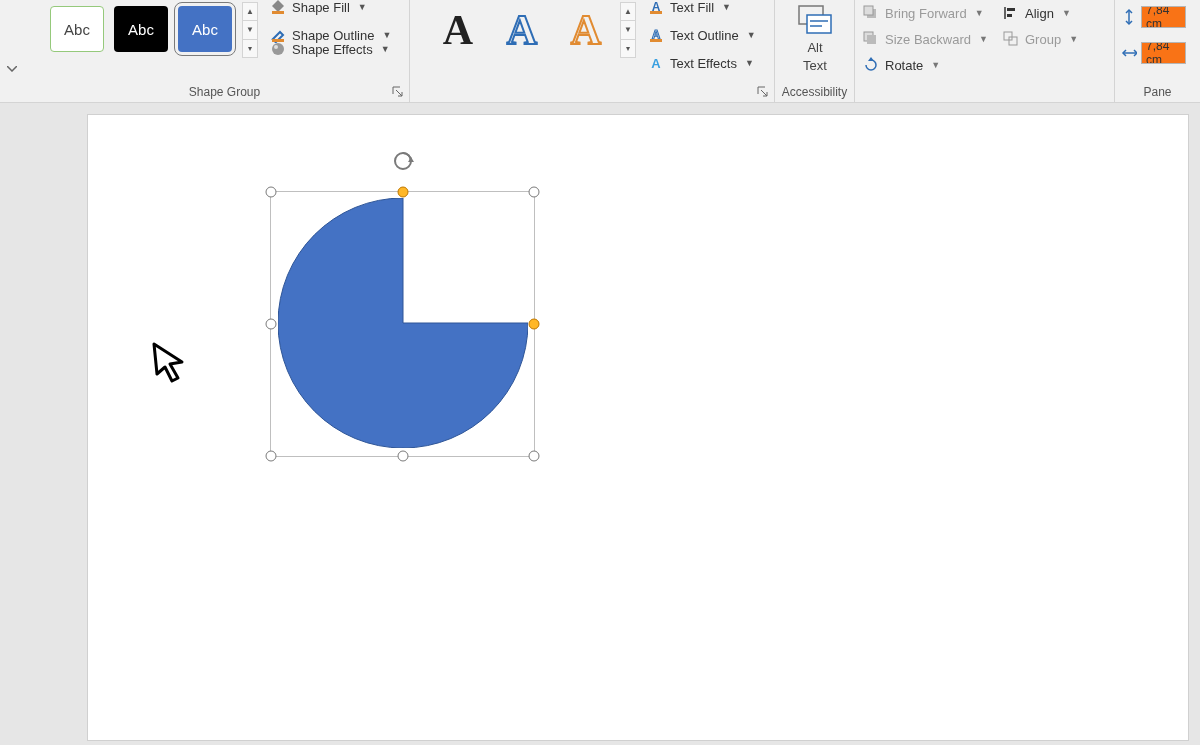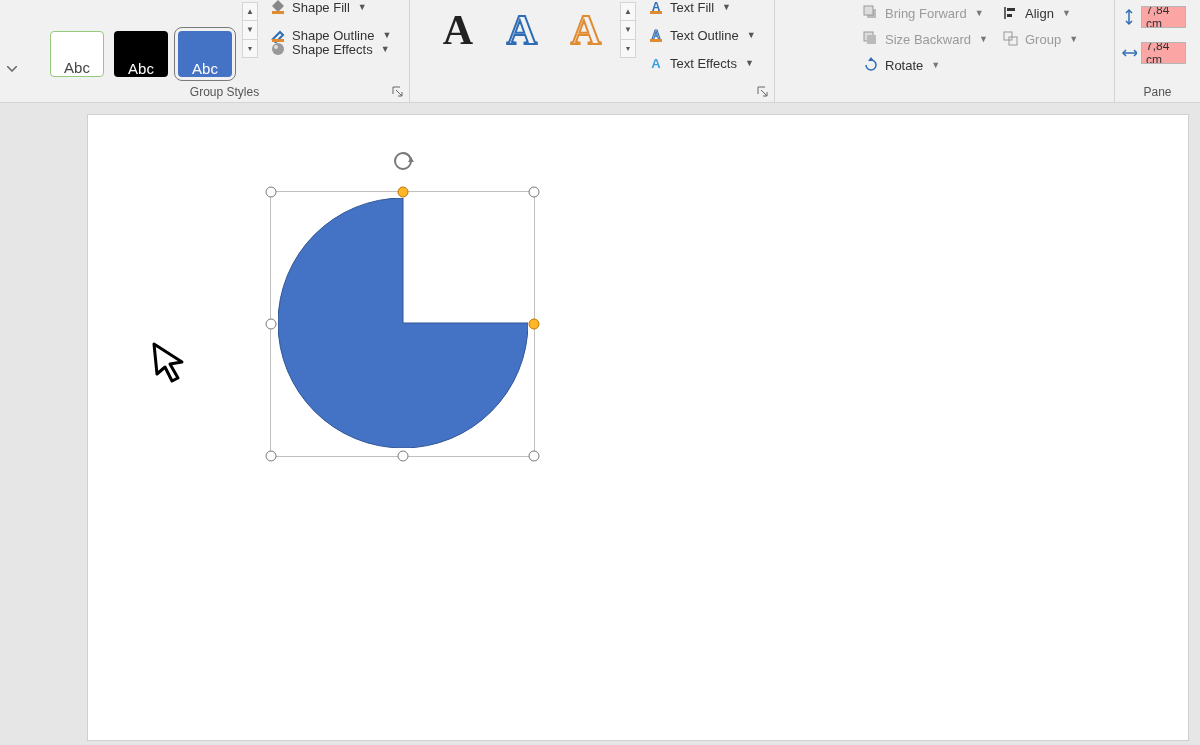--- a/index.html
+++ b/index.html
@@ -95,25 +95,24 @@
     padding-bottom:8px;
     color:#666;
   }
 
   
   .shape-thumb {
     position: absolute;
     width: 54px; height: 46px;
     border-radius: 4px;
     display: flex;
-    align-items: flex-end;
+    align-items: center;
     justify-content: center;
     font-size: 15px;
     user-select: none;
-    margin-top: 25px;
   }
   .shape-thumb.outline1 { border:1px solid #95c97b; background:#fff; color:#444; }
   .shape-thumb.black    { background:#000; color:#fff; }
   .shape-thumb.blue     { background: var(--shape-blue); color:#fff; }
   .shape-thumb.selected { outline:1px solid #7a7a7a; outline-offset:3px; }
 
   .ribbon-cmd {
     position: absolute;
     height: 26px;
     display: flex;
@@ -175,21 +174,21 @@
 
   
   .size-row {
     position:absolute;
     display:flex;
     align-items:center;
     gap:4px;
   }
   .size-row .spin {
     width: 45px; height: 22px;
-    background:#fca5a5;
+    background:#f97316;
     border:1px solid #b5b5b5;
     padding:0 4px;
     font-size:12px;
     display:flex;
     align-items:center;
     overflow:hidden;
   }
 
   
   .paper {
@@ -311,21 +310,21 @@
         <svg width="16" height="16">
             <circle cx="8" cy="8" r="6" fill="#999"></circle>
             <circle cx="6" cy="6" r="2" fill="#fff" opacity="0.7"></circle>
           </svg>
       </span>
       <span>Shape Effects</span>
       <span class="chev">▼</span>
     </div>
 
     <div class="group-label-row">
-      <span class="group-label">Group Styles</span>
+      <span class="group-label">Shape Group</span>
     </div>
     <div class="launcher-icon">
       <svg width="12" height="12">
           <path d="M1 1 H8 M1 1 V8 M4 4 L10 10 M10 6 V10 H6" fill="none" stroke="#666" stroke-width="1"></path>
         </svg>
     </div>
   </div>
 
   <div class="group" style="left:410px; width:365px;">
     <div class="wa-letter" style="left:20px;">
@@ -386,20 +385,37 @@
       <span class="chev">▼</span>
     </div>
 
     <div class="launcher-icon">
       <svg width="12" height="12">
           <path d="M1 1 H8 M1 1 V8 M4 4 L10 10 M10 6 V10 H6" fill="none" stroke="#666" stroke-width="1"></path>
         </svg>
     </div>
   </div>
 
+  <div class="group" style="left:775px; width:80px;">
+    <div class="alttext-btn" style="left:10px; top:0px;">
+      <span>
+        <svg width="34" height="30">
+          <rect x="1" y="1" width="24" height="18" fill="none" stroke="#777" stroke-width="1.5"></rect>
+          <rect x="9" y="10" width="24" height="18" fill="#fff" stroke="#2e6db5" stroke-width="1.5"></rect>
+          <line x1="12" y1="16" x2="30" y2="16" stroke="#2e6db5" stroke-width="1.5"></line>
+          <line x1="12" y1="21" x2="24" y2="21" stroke="#2e6db5" stroke-width="1.5"></line>
+        </svg>
+      </span>
+      <span>Alt</span>
+      <span>Text</span>
+    </div>
+    <div class="group-label-row">
+      <span class="group-label">Accessibility</span>
+    </div>
+  </div>
 
   <div class="group" style="left:855px; width:260px;">
     <div class="arrange-grid">
       <div class="arrange-cmd disabled">
         <span class="cmd-icon">
           <svg width="16" height="16">
               <rect x="4" y="4" width="9" height="9" fill="#bbb"></rect>
               <rect x="1" y="1" width="9" height="9" fill="#ddd" stroke="#999"></rect>
             </svg>
         </span>

